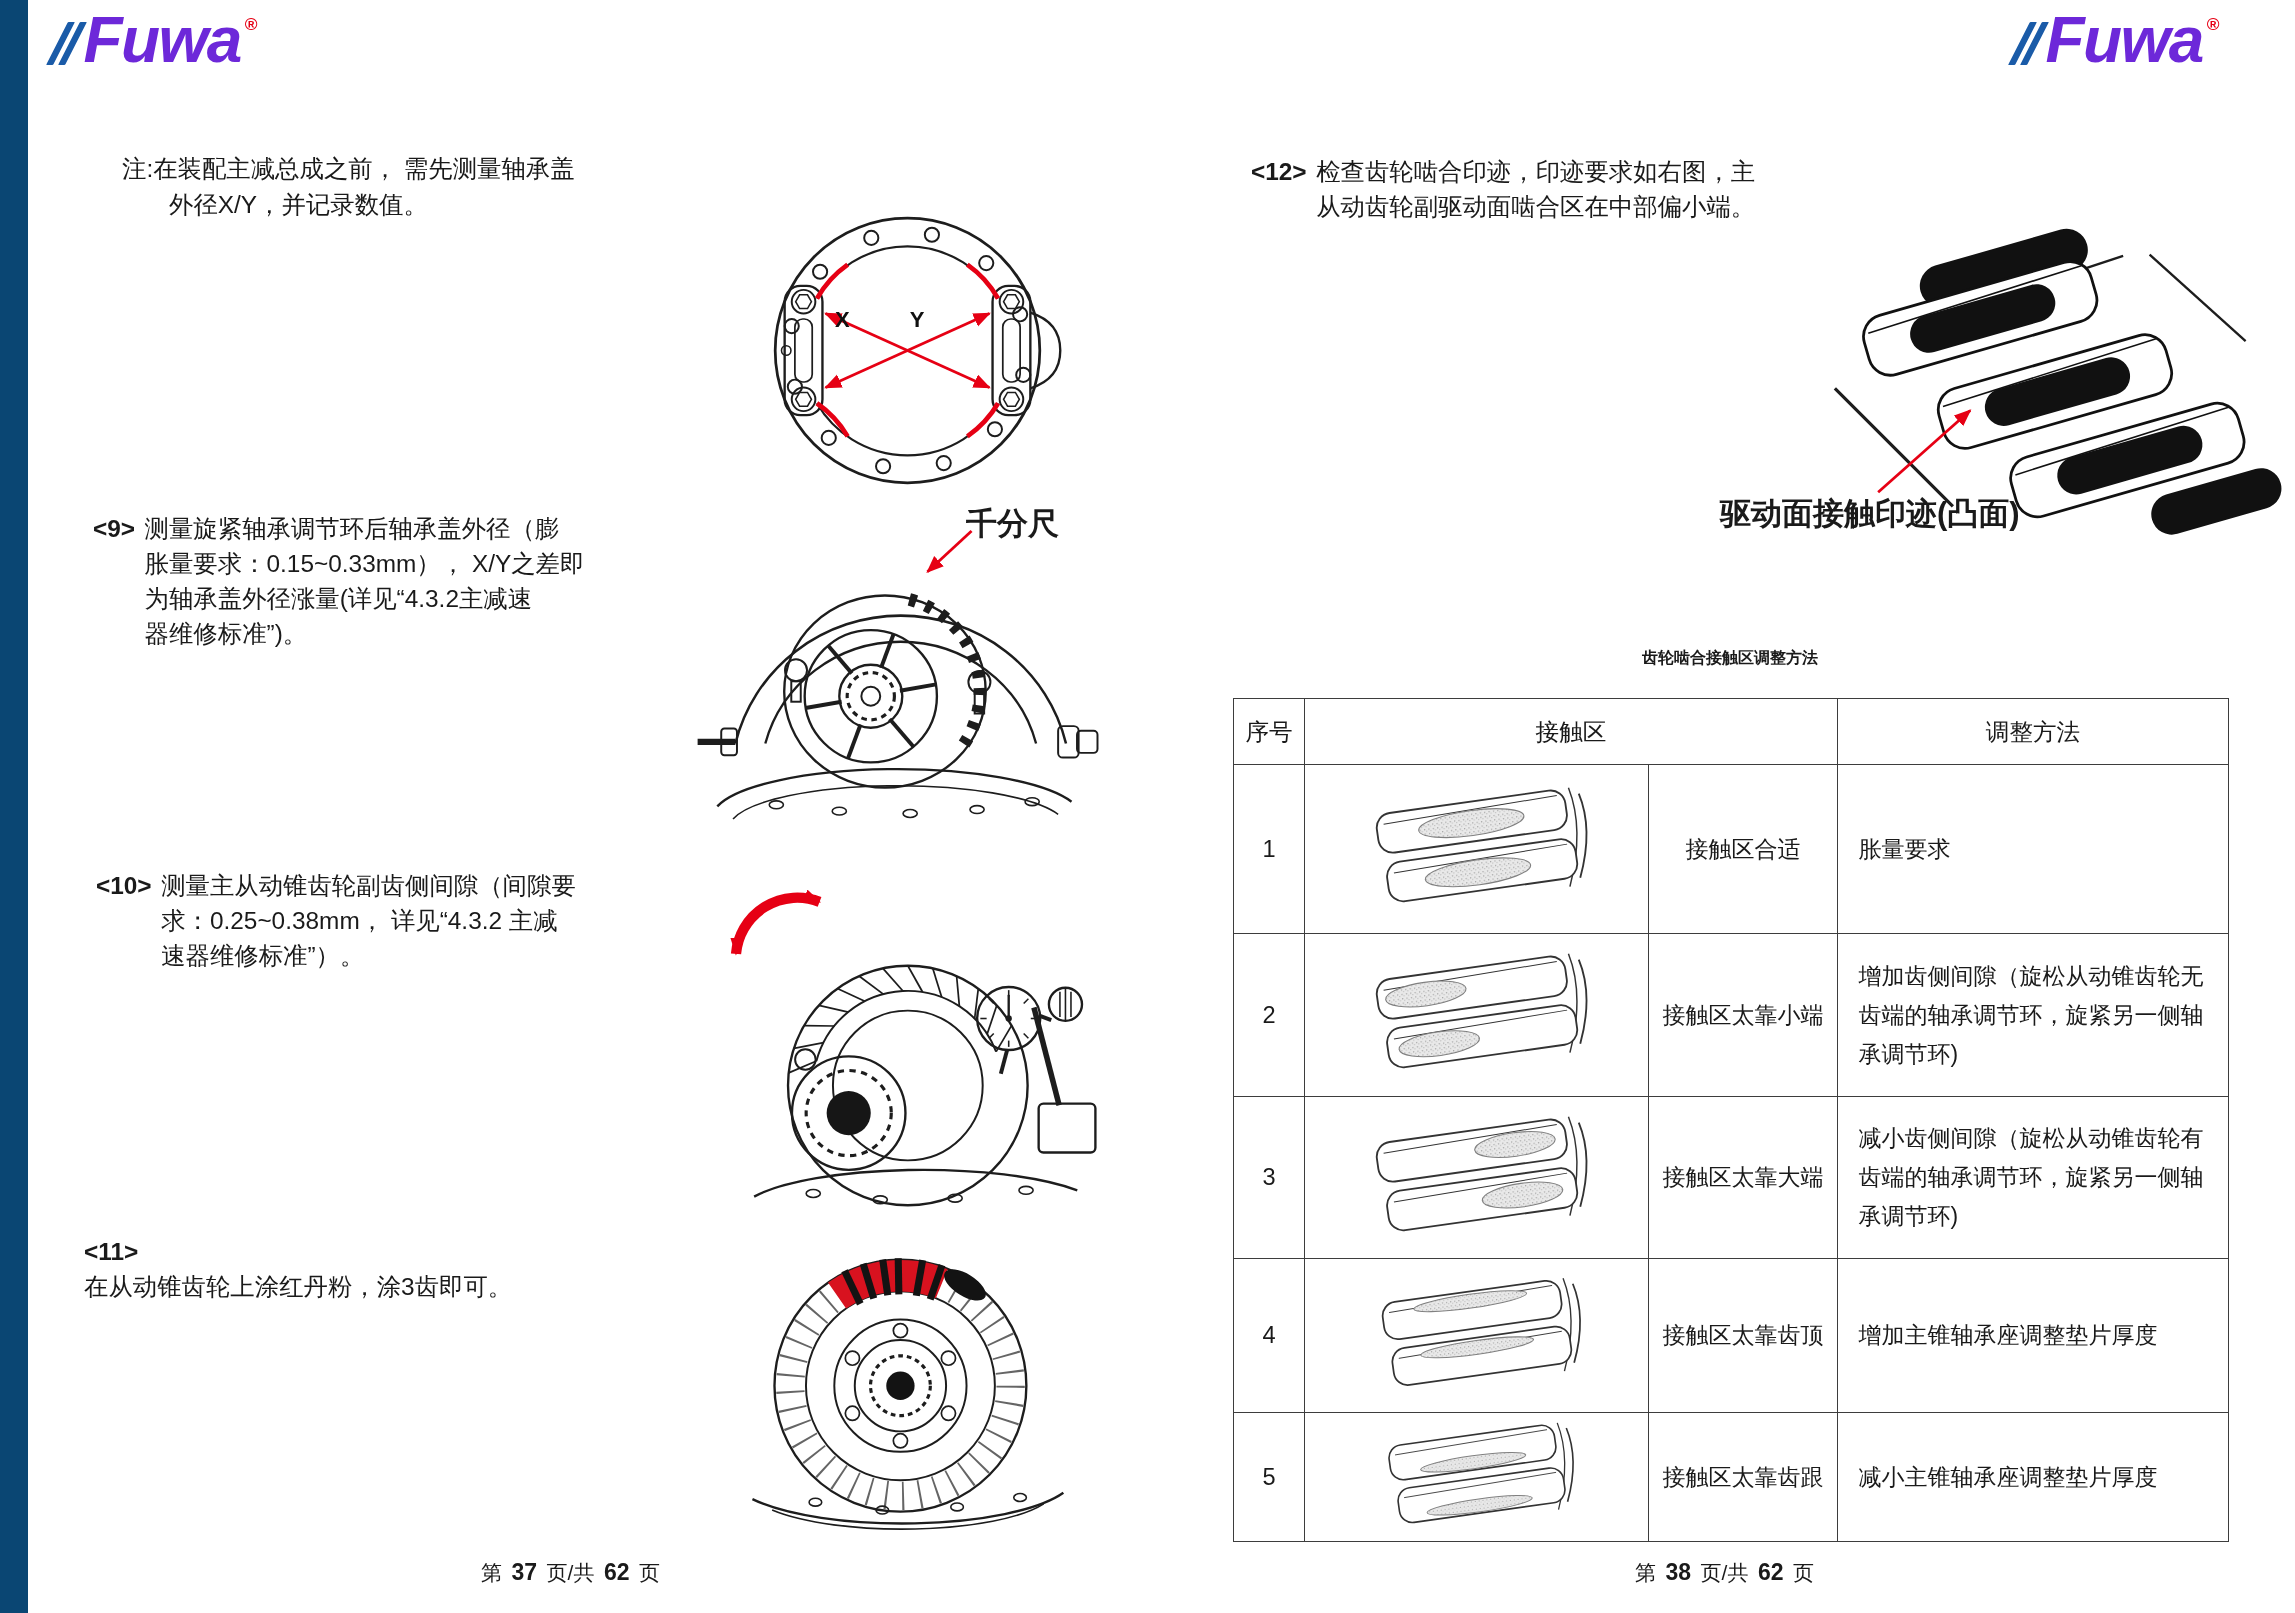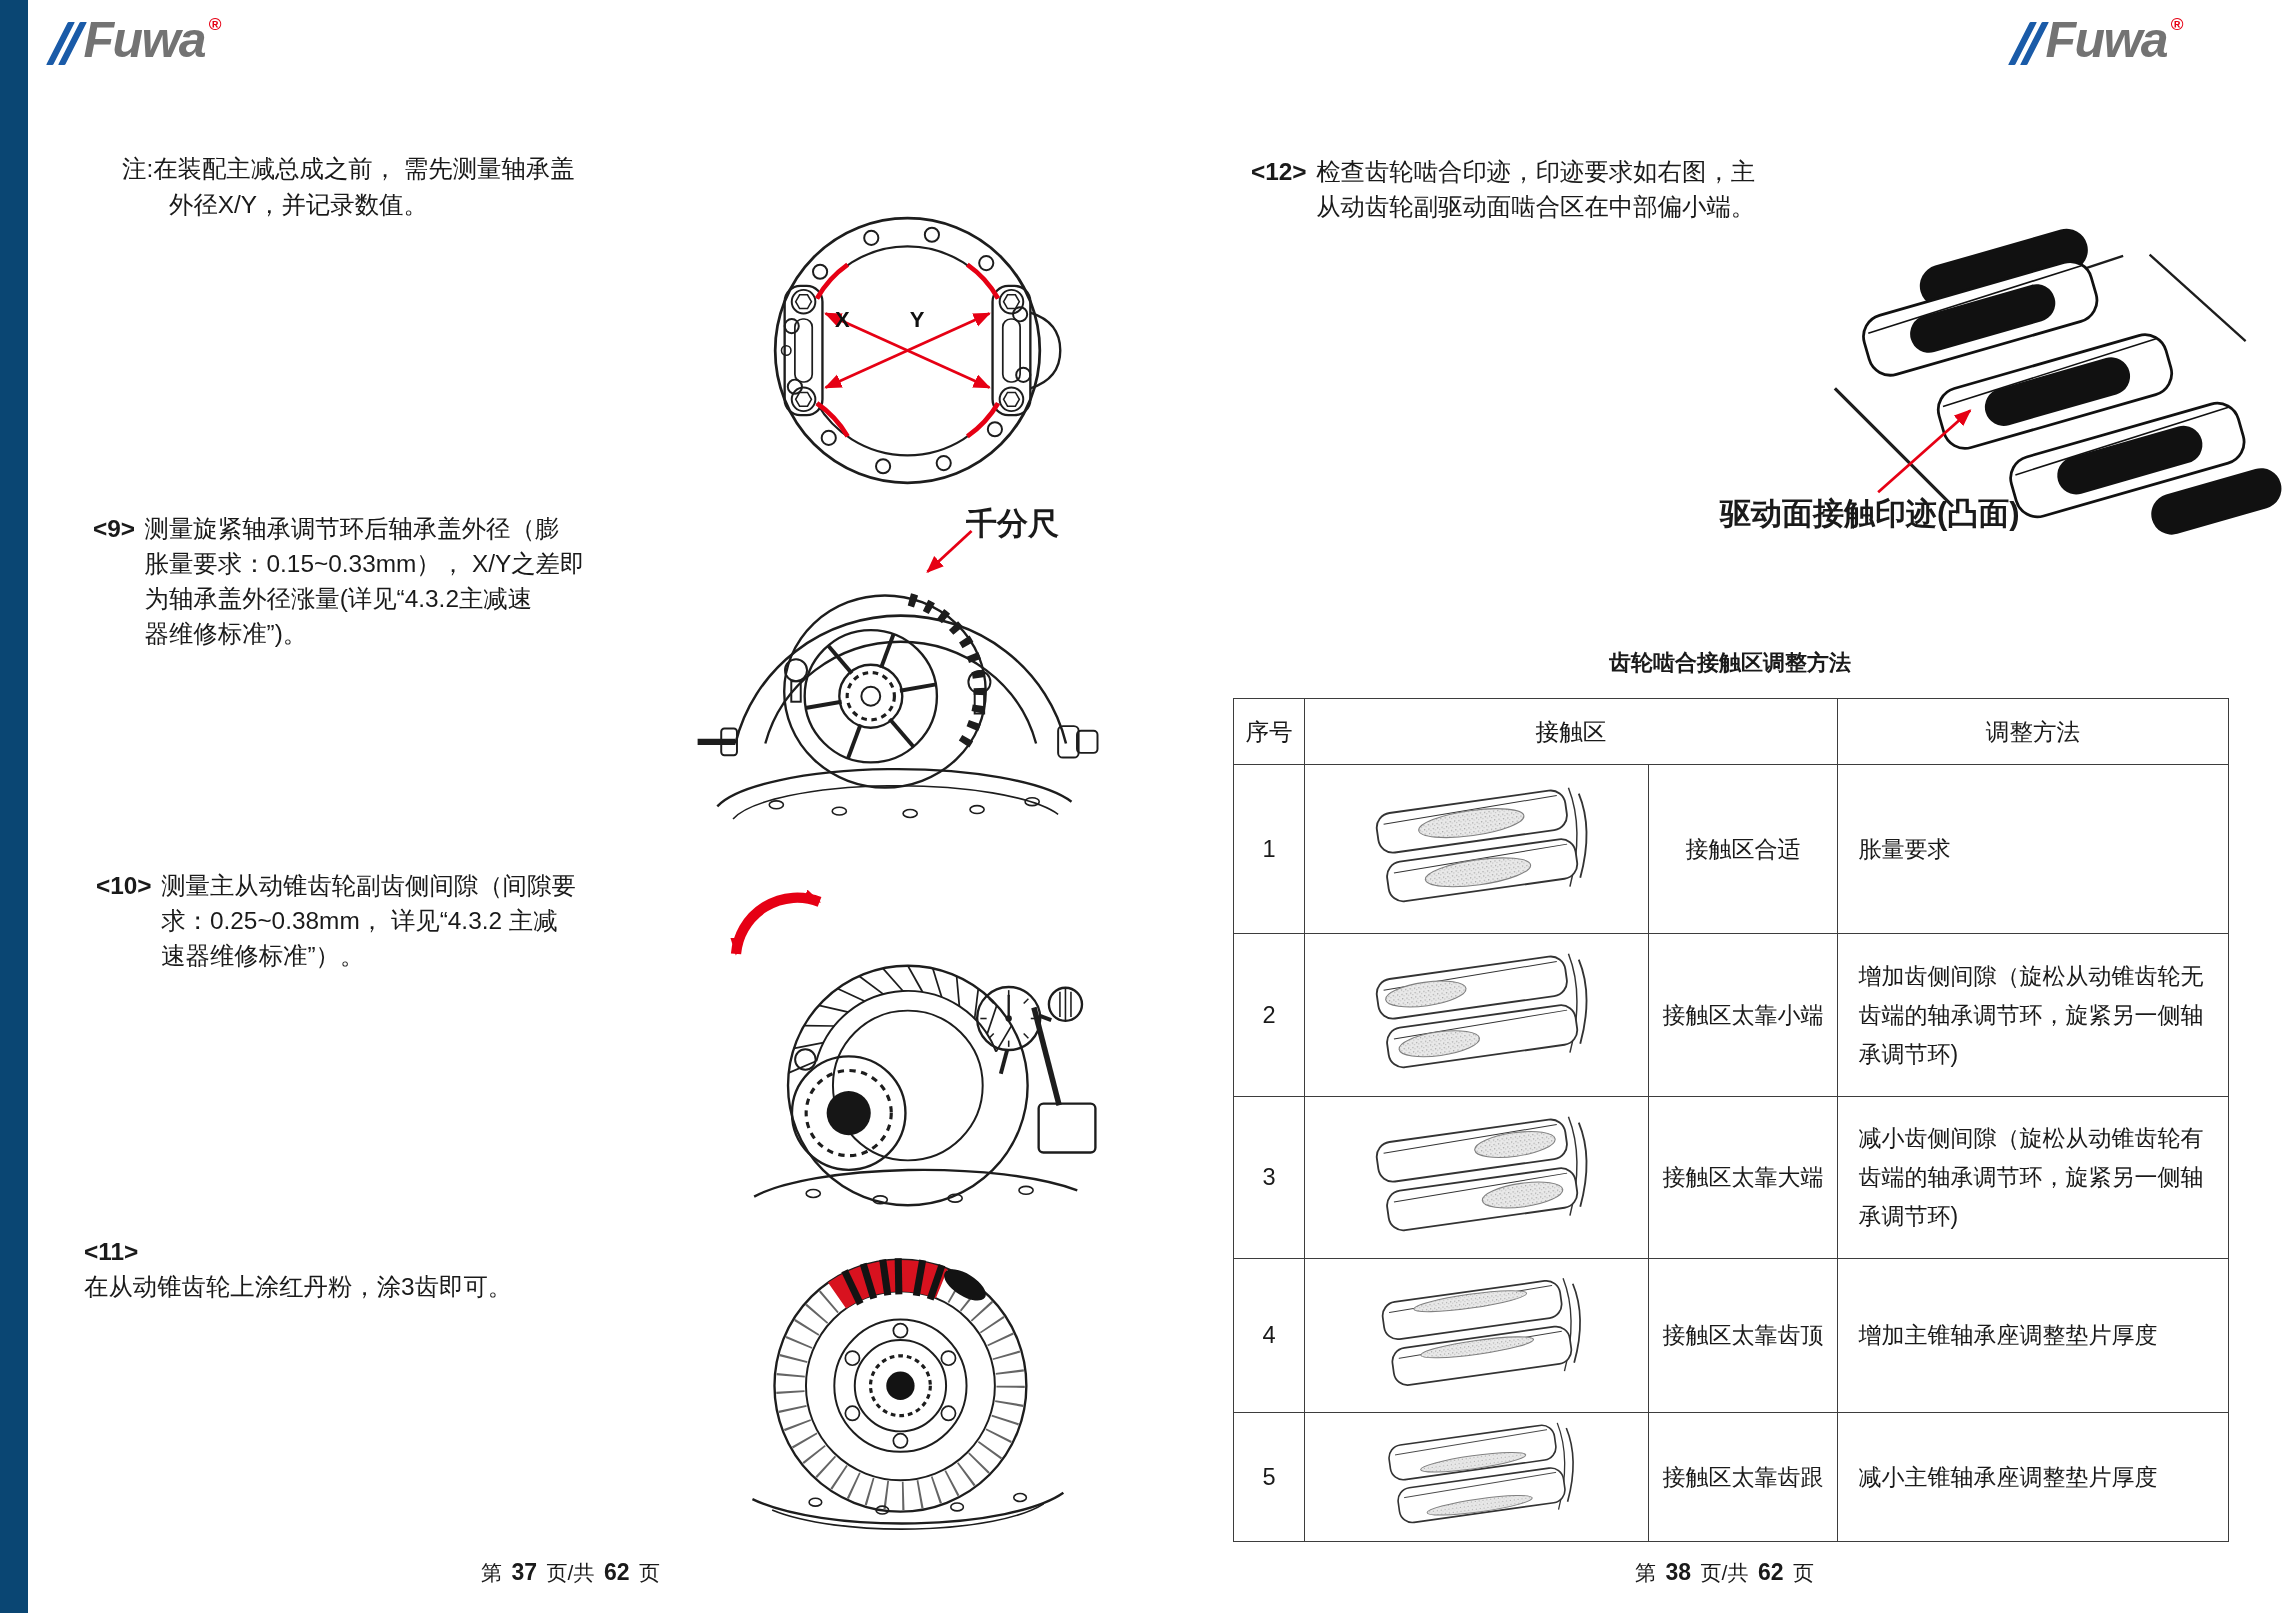--- a/index.html
+++ b/index.html
@@ -5,35 +5,35 @@
   html,body{margin:0;padding:0;background:#888;}
   .page{position:relative;width:2295px;height:1613px;background:#ffffff;overflow:hidden;
         font-family:"Liberation Sans",sans-serif;color:#1a1a1a;}
   .abs{position:absolute;}
   .edge-bar{position:absolute;left:0;top:0;width:28px;height:1613px;background:#0a4673;}
 
   
   .logo{position:absolute;display:flex;align-items:flex-start;}
   .logo .slashes{display:flex;gap:4.7px;margin-top:6.3px;margin-right:7.9px;}
   .logo .slash{width:7px;height:43px;background:#1a5ba8;transform:skewX(-27deg);border-radius:0.8px;}
-  .logo .word{font-style:italic;font-weight:bold;font-size:50px;line-height:49px;color:#737373;letter-spacing:-1.6px;}
+  .logo .word{font-style:italic;font-weight:bold;font-size:64px;line-height:49px;color:#6d28d9;letter-spacing:-1.6px;}
   .logo .reg{font-size:17.3px;color:#e60014;margin-left:3.9px;line-height:17.3px;font-weight:bold;}
 
   
   .note{position:absolute;font-size:24.4px;line-height:36px;}
   .note .l2{padding-left:47px;}
   .item{position:absolute;display:flex;font-size:24.4px;line-height:35px;}
   .item .marker{font-weight:600;margin-right:9.5px;white-space:nowrap;}
   .item .lines{}
 
   .fig-label{position:absolute;font-size:31px;font-weight:600;white-space:nowrap;}
 
   
   .tbl-title{position:absolute;left:1233px;top:648px;width:994px;text-align:center;
-             font-size:22px;font-weight:bold;}
+             font-size:16px;font-weight:bold;}
   table.adjust{position:absolute;left:1233px;top:698px;width:994px;border-collapse:collapse;
                table-layout:fixed;background:#fff;font-size:23px;}
   table.adjust td{border:1.6px solid #3d3d3d;vertical-align:middle;}
   table.adjust td.no{text-align:center;font-size:23.6px;}
   table.adjust td.img{text-align:center;}
   table.adjust td.contact{text-align:center;}
   table.adjust td.method{padding:12.6px 20.5px;line-height:39px;text-align:left;}
   table.adjust tr.head td{text-align:center;font-size:23.6px;height:63px;}
 
   .footer{position:absolute;display:flex;align-items:baseline;gap:9.5px;font-size:21px;}

